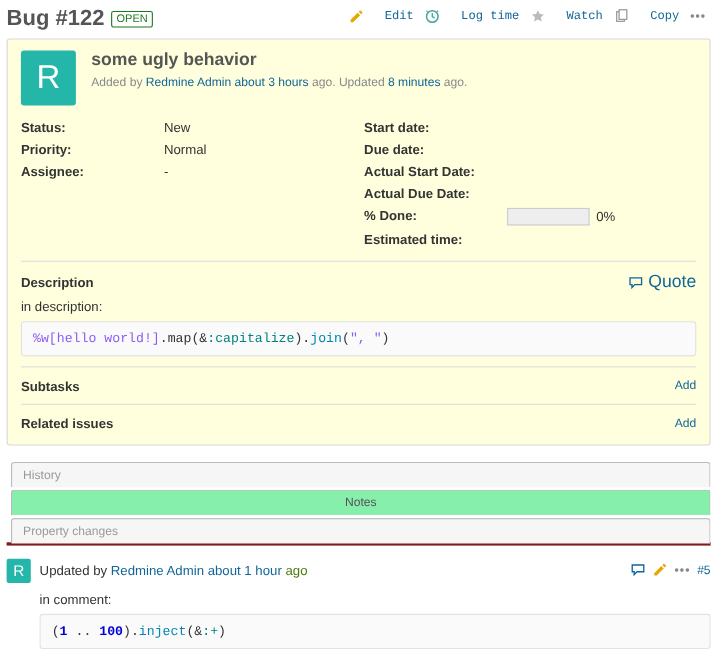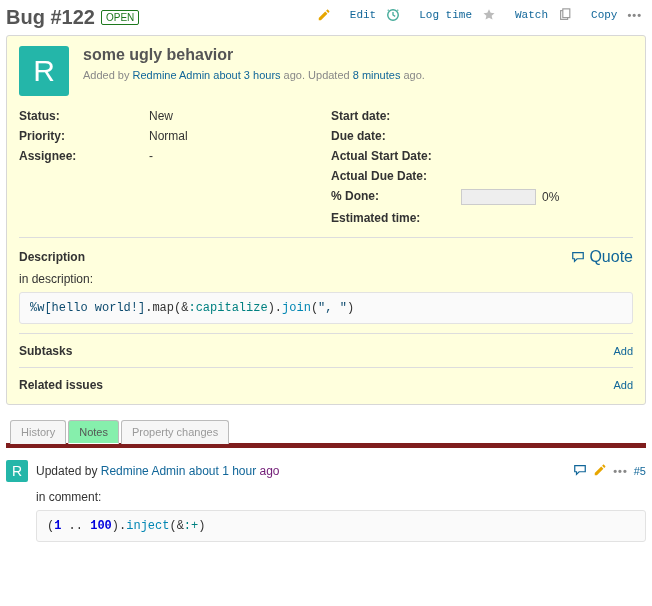--- a/index.html
+++ b/index.html
@@ -128,32 +128,33 @@
   pre.code {
     background: #fafafa;
     border: 1px solid #e2e2e2;
     border-radius: 3px;
     padding: 8px 10px;
     font-family: Consolas, Menlo, "Liberation Mono", Courier, monospace;
     font-size: 12px;
     margin: 6px 0;
     overflow-x: auto;
   }
-  .tok-lit { color: #0c4a6e; }
+  .tok-lit { color: #8b5cf6; }
   .tok-id  { color: #008080; }
   .tok-num { color: #0000DD; font-weight: bold; }
   .tok-fn  { color: #0086B3; }
 
   
   .tabs {
     margin-top: 14px;
-    border-bottom: 5px solid #7f1d1d;
+    border-bottom: 3px solid #7f1d1d;
     display: flex;
     gap: 2px;
     padding-left: 4px;
+    flex-direction: column;
   }
   .tab {
     padding: 5px 10px;
     border: 1px solid #bbb;
     border-bottom: none;
     border-radius: 3px 3px 0 0;
     background: #f6f6f6;
     color: #999;
     font-size: 11px;
     position: relative;
@@ -168,21 +169,21 @@
 
   .note-entry {
     margin-top: 12px;
   }
   .note-head {
     display: flex;
     align-items: center;
     gap: 8px;
   }
   .note-head .meta { flex: 1; color: #333; font-size: 12px; }
-  .note-head .meta .ago { color: #701a75; }
+  .note-head .meta .ago { color: #4d7c0f; }
   .note-actions { display: flex; align-items: center; gap: 6px; font-size: 11px; }
   .note-actions .dots { color: #888; font-weight: bold; letter-spacing: 1px; }
   .note-body { margin-left: 30px; margin-top: 8px; }
 
   .icon-svg { width: 14px; height: 14px; display:inline-block; }
 </style>
 </head>
 <body>
 
 <div class="title-row">

